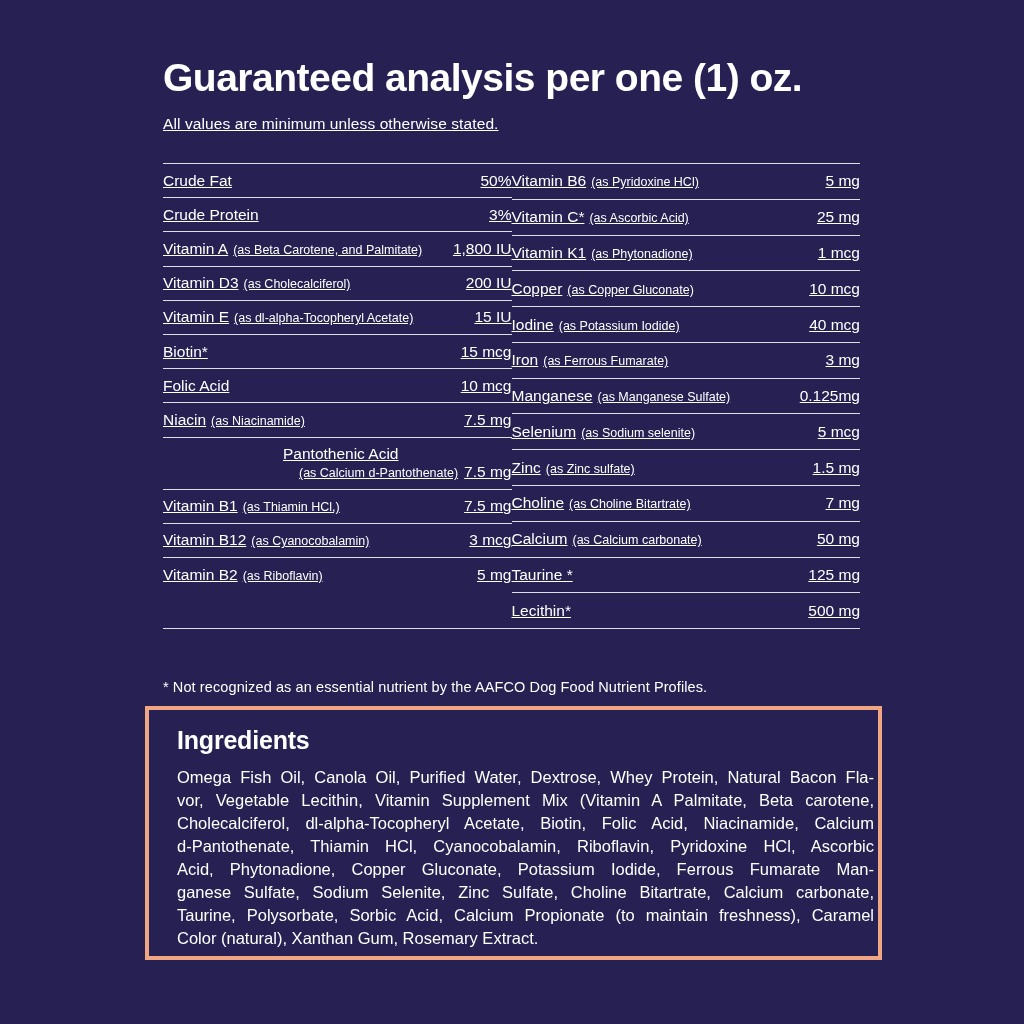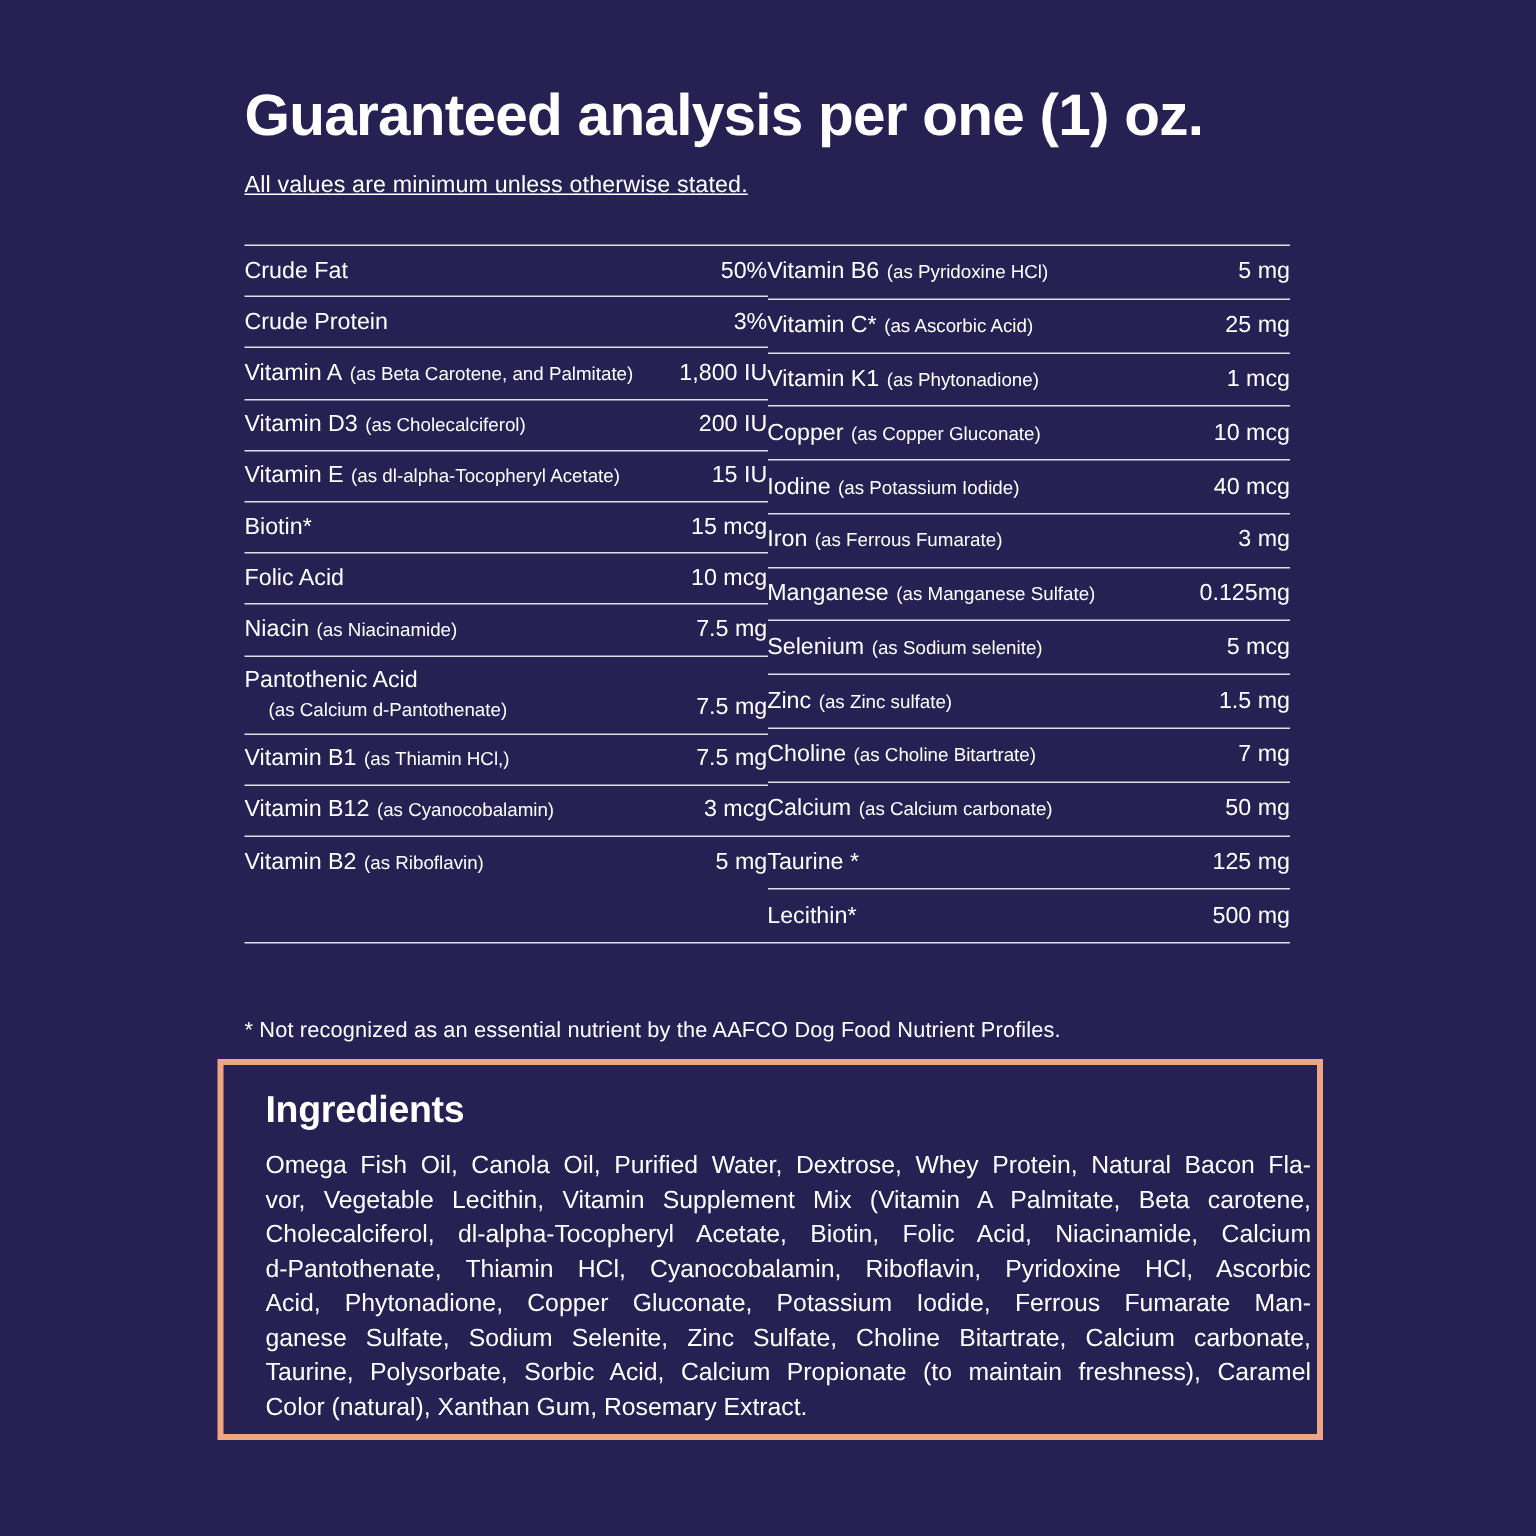--- a/index.html
+++ b/index.html
@@ -23,34 +23,34 @@
     font-size: 39px; font-weight: bold; letter-spacing: -0.5px;
     white-space: nowrap;
   }
   .subtitle {
     position: absolute; left: 163px; top: 115px;
     font-size: 15.5px; letter-spacing: 0.1px; text-decoration: underline;
   }
 
   .analysis {
     position: absolute; left: 163px; top: 163px; width: 697px;
-    display: flex; 
+    display: flex;  text-decoration: underline;
   }
   .col { flex: 1 1 0; border-bottom: 1px solid var(--divider); }
   .row {
     display: flex; justify-content: space-between; align-items: baseline;
     border-top: 1px solid var(--divider);
     white-space: nowrap;
   }
   .col-left .row { padding: 6.6px 0; }
   .col-right .row { padding: 7.4px 0; }
   .nm { font-size: 15.5px; line-height: 20px; }
   .qual { font-size: 12.5px; line-height: 18px; margin-left: 5px; }
   .val { font-size: 15.5px; line-height: 20px; margin-left: 6px; }
-  .row.two-line { align-items: flex-end; }
+  .row.two-line { align-items: flex-end; justify-content: flex-end; }
   .row.two-line .label { display: flex; flex-direction: column; }
   .row.two-line .qual { margin-left: 16px; }
 
   .footnote {
     position: absolute; left: 163px; top: 639px;
     font-size: 14.5px; letter-spacing: 0.1px; margin-top: 40px;
   }
 
   .ingredients-box {
     position: absolute; left: 145px; top: 706px;

